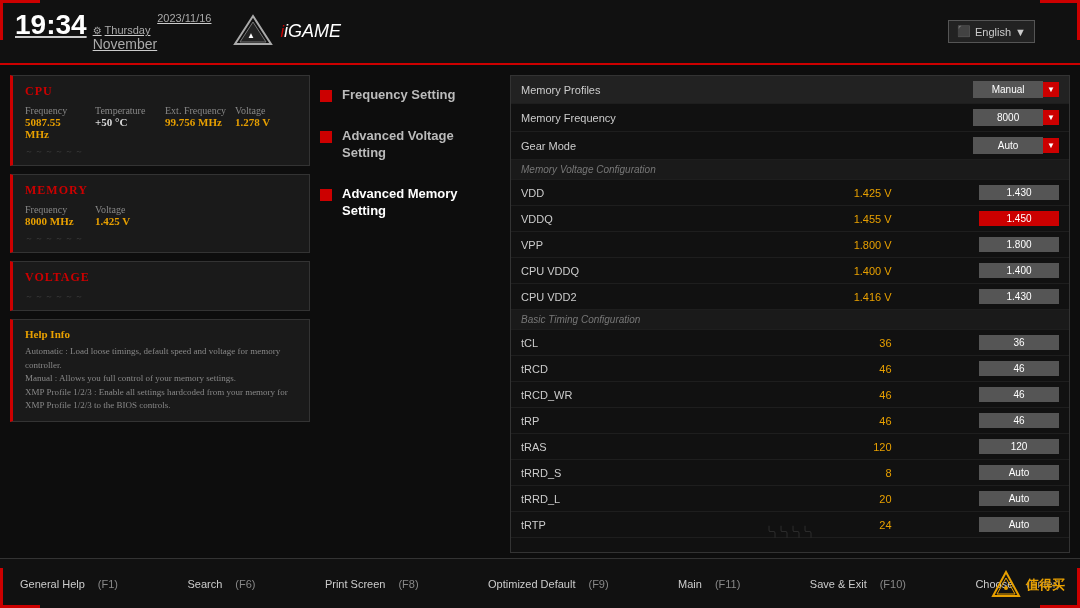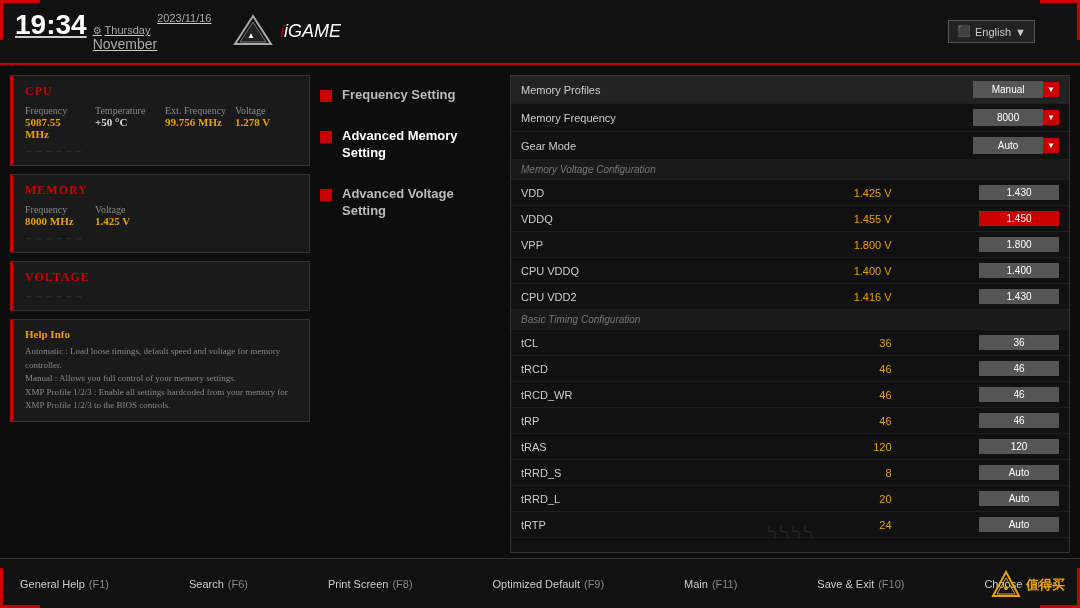--- a/index.html
+++ b/index.html
@@ -305,21 +305,21 @@
       display: flex;
       align-items: center;
       justify-content: space-between;
       padding: 0 20px;
     }
     .bottom-item {
       font-size: 11px;
       color: #888;
       display: flex;
       align-items: center;
-      gap: 4px;
+      gap: 13px;
     }
     .bottom-key {
       color: #ccc;
     }
 
     
     .watermark {
       position: absolute;
       bottom: 8px;
       right: 15px;
@@ -424,27 +424,27 @@
     <div class="help-title">Help Info</div>
     <div class="help-text">Automatic : Load loose timings, default speed and voltage for memory controller.<br>Manual : Allows you full control of your memory settings.<br>XMP Profile 1/2/3 : Enable all settings hardcoded from your memory for XMP Profile 1/2/3 to the BIOS controls.</div>
   </div>
 </div>
 
 <div class="middle-menu">
   <div class="menu-item">
     <div class="menu-dot"></div>
     <div class="menu-label">Frequency Setting</div>
   </div>
+  <div class="menu-item">
+    <div class="menu-dot"></div>
+    <div class="menu-label">Advanced Voltage Setting</div>
+  </div>
   <div class="menu-item active">
     <div class="menu-dot"></div>
     <div class="menu-label">Advanced Memory Setting</div>
-  </div>
-  <div class="menu-item">
-    <div class="menu-dot"></div>
-    <div class="menu-label">Advanced Voltage Setting</div>
   </div>
 </div>
 
 <div class="right-panel">
   <table class="settings-table">
 
     <tbody>
         <tr class="row-active">
       <td class="setting-name">Memory Profiles</td>
       <td class="setting-current"></td>

